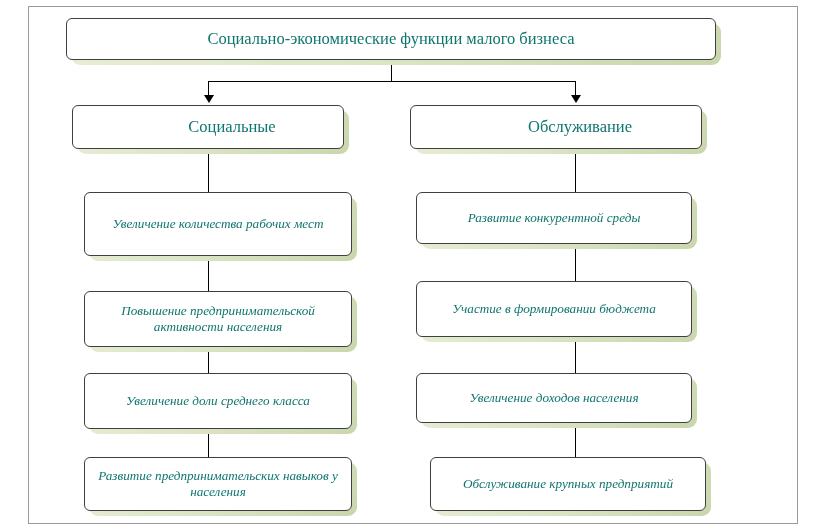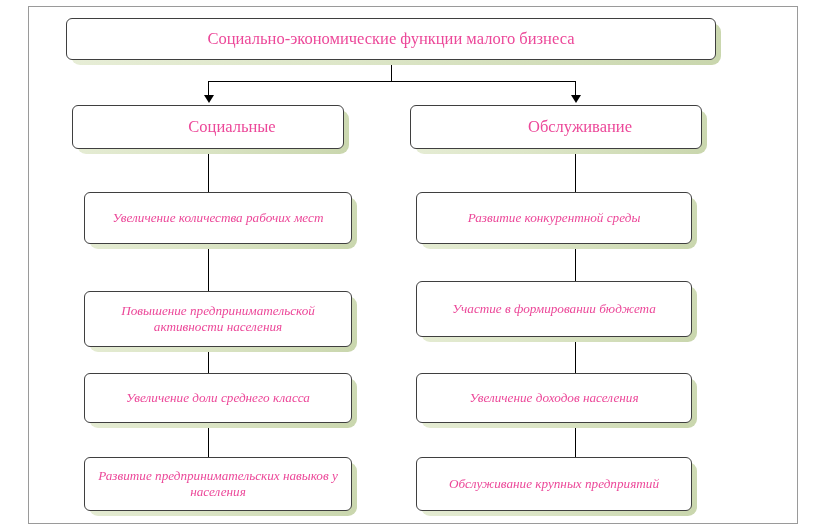--- a/index.html
+++ b/index.html
@@ -54,21 +54,21 @@
     display: flex;
     align-items: center;
     justify-content: center;
     text-align: center;
     padding: 2px 10px;
     box-sizing: border-box;
   }
   .node .label {
     display: block;
     line-height: 1.18;
-    color: #ec4899;
+    color: #0f766e;
   }
   
   .node.title .label {
     font-size: 16.5px;
     font-weight: normal;
   }
   .node.header .label {
     font-size: 16.5px;
     margin-left: 48px;
   }
@@ -124,35 +124,35 @@
     <div class="plate"></div>
     <div class="panel">
       <span class="label">Обслуживание</span>
     </div>
   </div>
 
   <div class="conn v" style="left:208px; top:154px; width:1px; height:340px;"></div>
 
   <div class="conn v" style="left:575px; top:154px; width:1px; height:340px;"></div>
 
-  <div class="node leaf" style="left:84px; top:192px; width:268px; height:52px;">
+  <div class="node leaf" style="left:84px; top:192px; width:268px; height:64px;">
     <div class="plate"></div>
     <div class="panel">
       <span class="label">Увеличение количества рабочих мест</span>
     </div>
   </div>
 
   <div class="node leaf" style="left:84px; top:291px; width:268px; height:56px;">
     <div class="plate"></div>
     <div class="panel">
       <span class="label">Повышение предпринимательской активности населения</span>
     </div>
   </div>
 
-  <div class="node leaf" style="left:84px; top:373px; width:268px; height:50px;">
+  <div class="node leaf" style="left:84px; top:373px; width:268px; height:56px;">
     <div class="plate"></div>
     <div class="panel">
       <span class="label">Увеличение доли среднего класса</span>
     </div>
   </div>
 
   <div class="node leaf" style="left:416px; top:192px; width:276px; height:52px;">
     <div class="plate"></div>
     <div class="panel">
       <span class="label">Развитие конкурентной среды</span>
@@ -173,20 +173,20 @@
     </div>
   </div>
 
   <div class="node leaf" style="left:416px; top:373px; width:276px; height:50px;text-decoration:underline;">
     <div class="plate"></div>
     <div class="panel">
       <span class="label">Увеличение доходов населения</span>
     </div>
   </div>
 
-  <div class="node leaf" style="left:416px; top:457px; width:276px; height:54px;">
+  <div class="node leaf" style="left:430px; top:457px; width:276px; height:54px;">
     <div class="plate"></div>
     <div class="panel">
       <span class="label">Обслуживание крупных предприятий</span>
     </div>
   </div>
 
 </div>
 
 </body></html>

